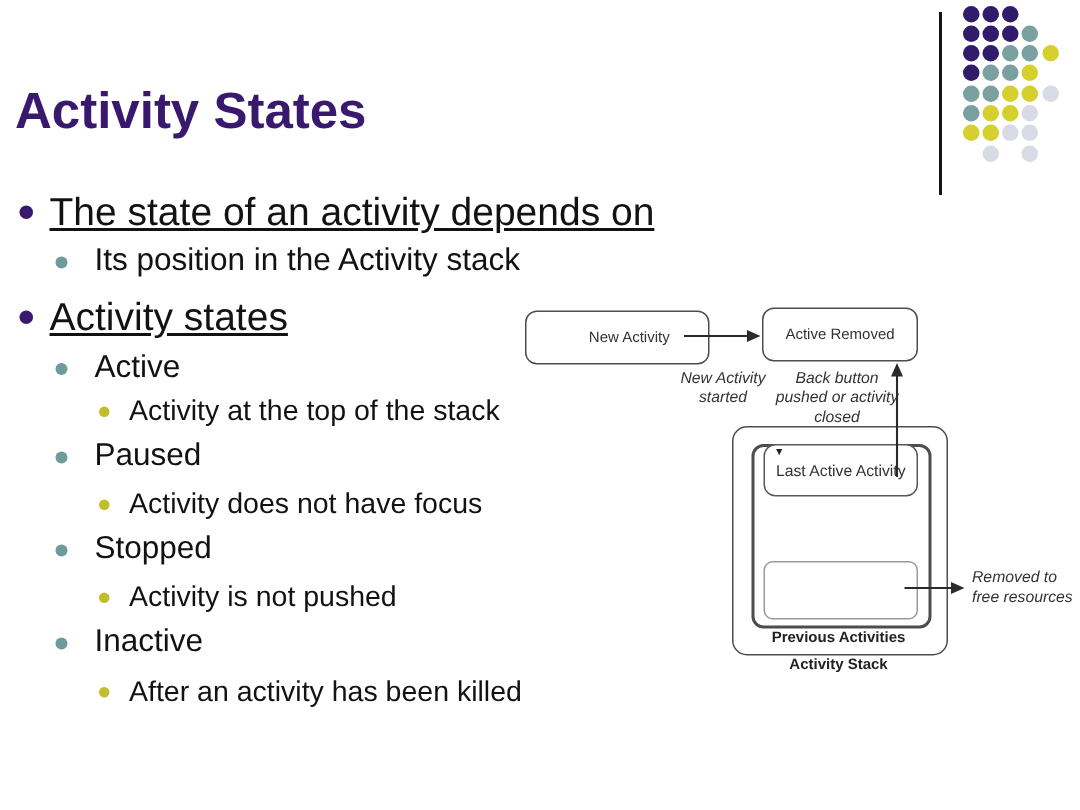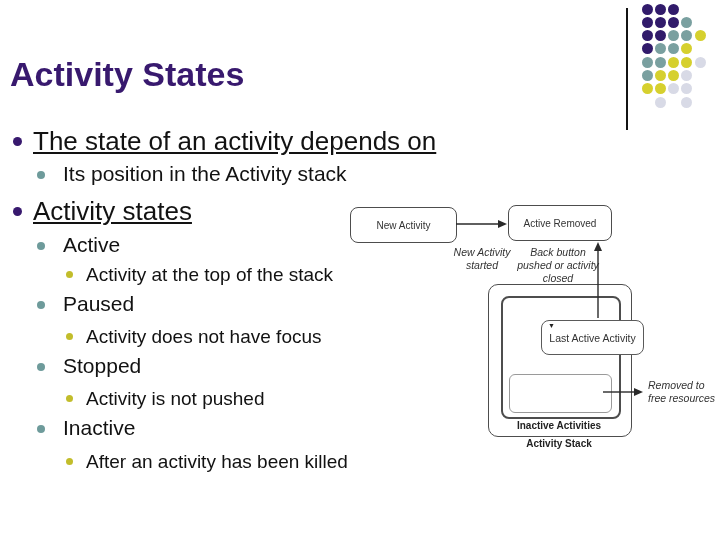--- a/index.html
+++ b/index.html
@@ -26,25 +26,25 @@
   .l2 .txt{left:63px;font-size:21px;}
   .l3 .bullet{left:66px;top:7px;width:7px;height:7px;background:#C2BD2B;}
   .l3 .txt{left:86px;font-size:19px;}
 
   
   .dbox{
     position:absolute;border:1.5px solid #4d4d4d;border-radius:8px;background:#fff;
     display:flex;align-items:center;justify-content:center;
     font-size:10px;color:#333;text-align:center;
   }
-  .box-new{left:350px;top:207px;width:105px;height:34px;}
+  .box-new{left:350px;top:207px;width:105px;height:34px;padding-left:16px;}
   .box-active{left:508px;top:205px;width:102px;height:34px;}
   .box-stack-outer{left:488px;top:284px;width:142px;height:151px;border-radius:10px;}
   .box-stack-inner{left:501px;top:296px;width:116px;height:119px;border-width:2px;}
-  .box-last{left:509px;top:320px;width:101px;height:33px;border-width:1px;border-color:#5a5a5a;font-size:10.5px;margin-left:32px;}
+  .box-last{left:509px;top:296px;width:101px;height:33px;border-width:1px;border-color:#5a5a5a;font-size:10.5px;}
   .box-empty{left:509px;top:374px;width:101px;height:37px;border-width:1px;border-color:#9a9a9a;border-radius:6px;}
   .downtri{position:absolute;left:6px;top:1px;font-size:7px;color:#222;line-height:1;}
 
   
   .dlabel{position:absolute;font-size:10.5px;font-style:italic;color:#333;line-height:1.25;}
   .lbl-started{left:437px;top:246px;width:90px;text-align:center;}
   .lbl-back{left:515px;top:246px;width:86px;text-align:center;}
   .lbl-removed{left:648px;top:379px;width:76px;text-align:left;}
   .dbold{position:absolute;font-size:10px;font-weight:bold;color:#222;text-align:center;line-height:1.1;}
   .lbl-prev{left:488px;top:420px;width:142px;}
@@ -116,21 +116,21 @@
     <div class="dbox box-stack-inner"></div>
     <div class="dbox box-last">
       <span class="downtri">▼</span>
       <span>Last Active Activity</span>
     </div>
     <div class="dbox box-empty"></div>
 
     <div class="dlabel lbl-started">New Activity started</div>
     <div class="dlabel lbl-back">Back button pushed or activity closed</div>
     <div class="dlabel lbl-removed">Removed to free resources</div>
-    <div class="dbold lbl-prev">Inactive Activities</div>
+    <div class="dbold lbl-prev">Previous Activities</div>
     <div class="dbold lbl-stack">Activity Stack</div>
 
     <svg class="arrows" width="720" height="540" viewBox="0 0 720 540">
       <g stroke="#2a2a2a" stroke-width="1.4" fill="#2a2a2a">
         <g>
           <line x1="456" y1="224" x2="499" y2="224"></line>
           <polygon points="507,224 498,220 498,228" stroke="none"></polygon>
         </g>
         <g>
           <line x1="598" y1="318" x2="598" y2="250"></line>

